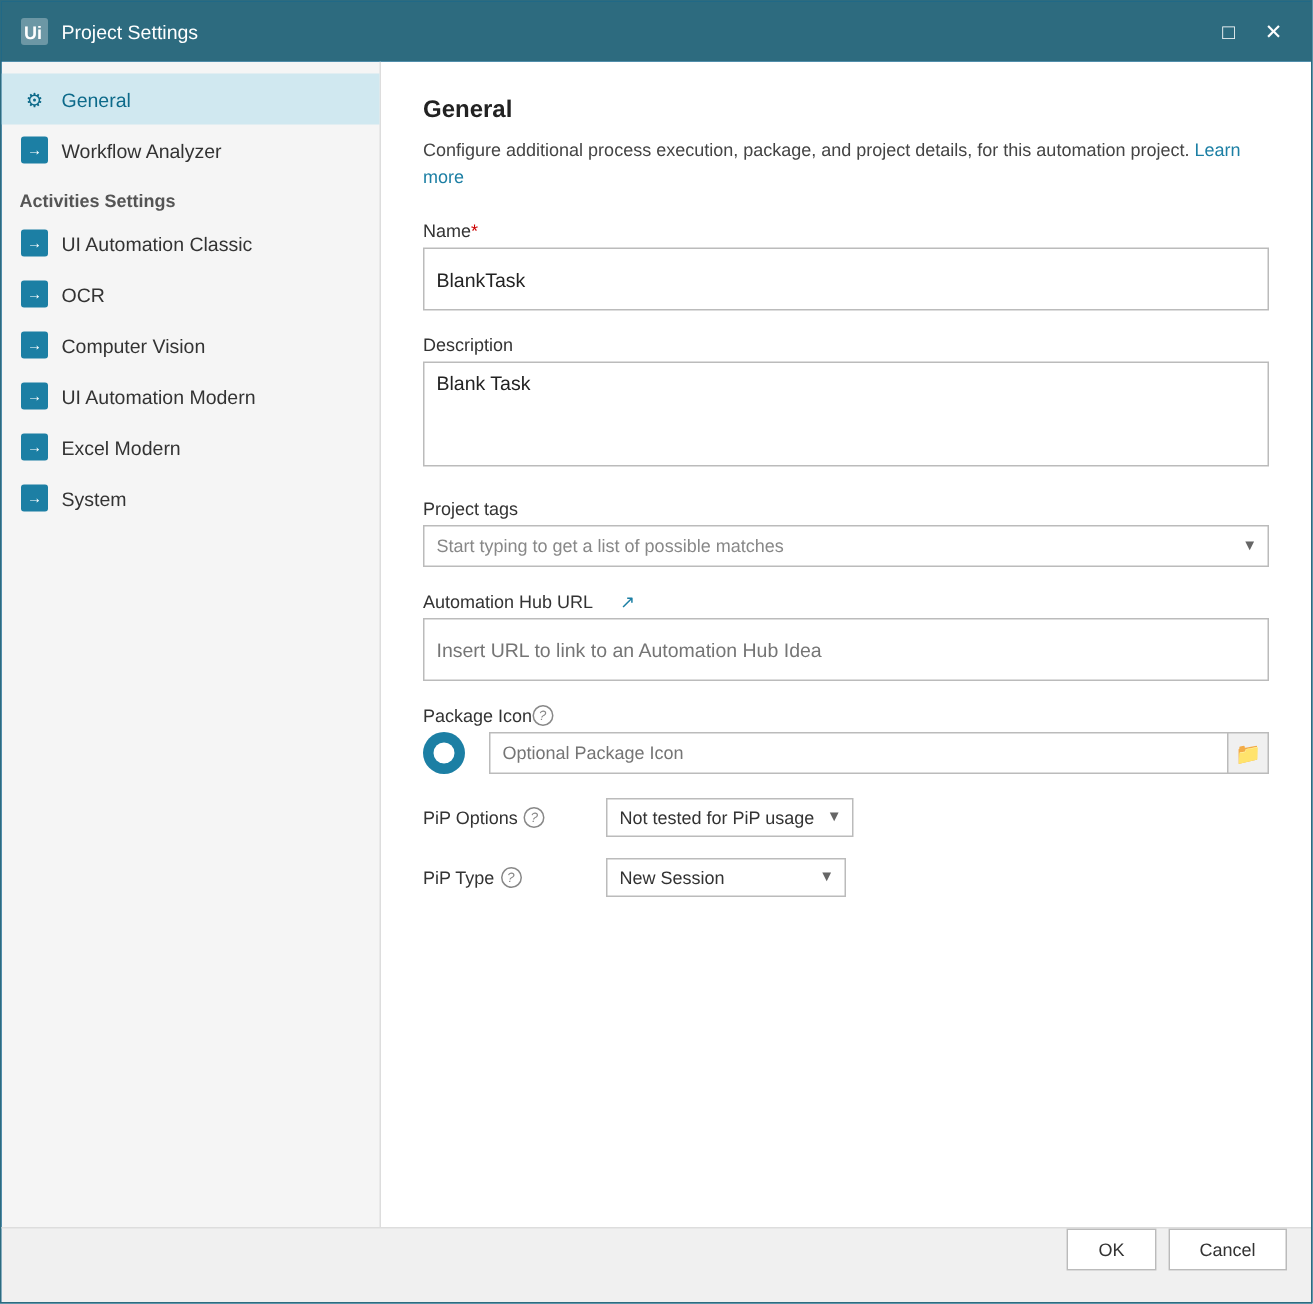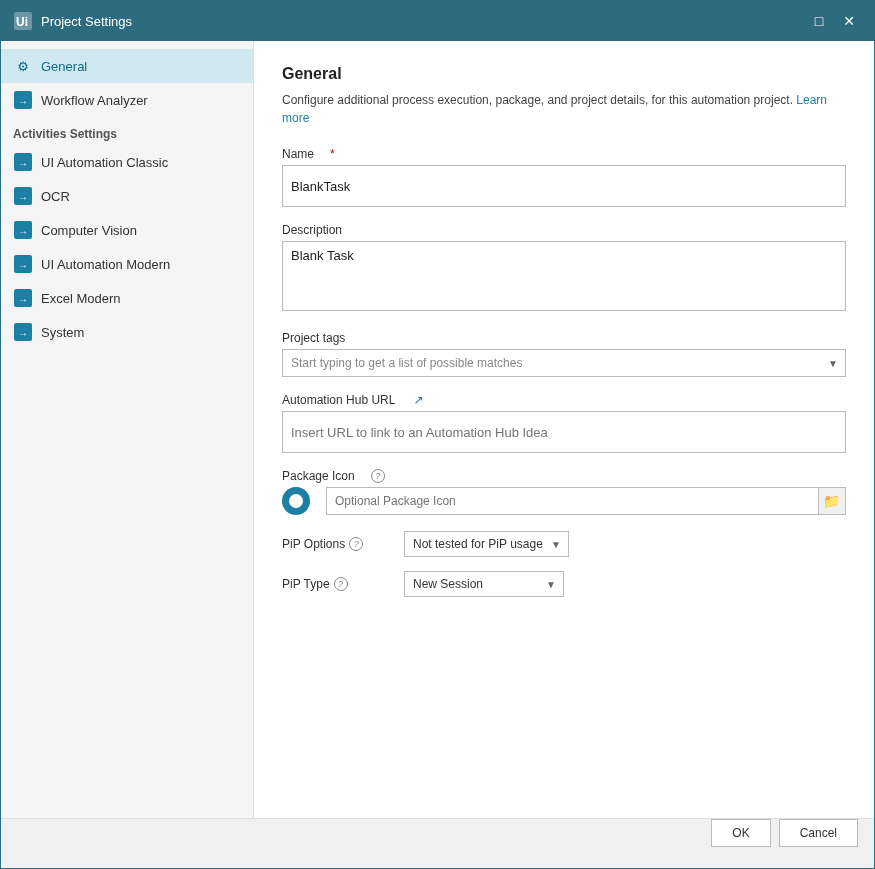--- a/index.html
+++ b/index.html
@@ -16,21 +16,21 @@
     .sidebar-item.active { background: #d0e8f0; color: #0d6a8a; }
     .sidebar-item .item-icon { width: 20px; height: 20px; flex-shrink: 0; display: flex; align-items: center; justify-content: center; }
     .sidebar-section-label { font-size: 12px; color: #555; padding: 10px 12px 4px 12px; font-weight: 600; }
     .nav-icon { width: 18px; height: 18px; background: #1c7fa4; border-radius: 2px; display: flex; align-items: center; justify-content: center; }
     .nav-icon::after { content: '→'; color: white; font-size: 10px; font-weight: bold; }
     .main-content { flex: 1; padding: 24px 28px; overflow-y: auto; background: white; }
     .main-title { font-size: 16px; font-weight: 600; color: #222; margin-bottom: 8px; }
     .main-desc { font-size: 12px; color: #444; margin-bottom: 20px; line-height: 1.5; }
     .learn-more { color: #1c7fa4; text-decoration: none; }
     .form-group { margin-bottom: 16px; }
-    .form-label { font-size: 12px; color: #333; margin-bottom: 4px; display: flex; align-items: flex-end; gap: 16px; }
+    .form-label { font-size: 12px; color: #333; margin-bottom: 4px; display: flex; align-items: flex-end; gap: 0; }
     .required { color: #c00; }
     .form-input { width: 100%; height: 28px; border: 1px solid #bbb; padding: 20px 8px; font-size: 13px; color: #222; background: white; outline: none; }
     .form-textarea { width: 100%; height: 70px; border: 1px solid #bbb; padding: 6px 8px; font-size: 13px; color: #222; background: white; outline: none; resize: none; }
     .form-select-wrapper { position: relative; }
     .form-select { width: 100%; height: 28px; border: 1px solid #bbb; padding: 0 8px; font-size: 12px; color: #888; background: white; appearance: none; outline: none; }
     .select-arrow { position: absolute; right: 8px; top: 50%; transform: translateY(-50%); pointer-events: none; font-size: 10px; color: #666; }
     .automation-hub-label { display: flex; align-items: center; gap: 18px; }
     .external-link-icon { color: #1c7fa4; font-size: 12px; }
     .package-icon-row { display: flex; align-items: center; gap: 16px; }
     .pkg-icon-preview { width: 28px; height: 28px; background: #1c7fa4; border-radius: 50%; display: flex; align-items: center; justify-content: center; flex-shrink: 0; }

